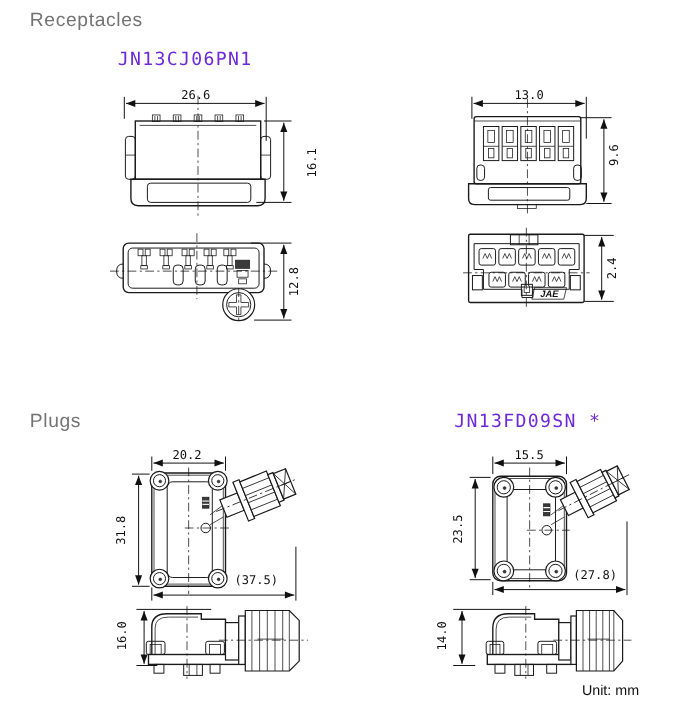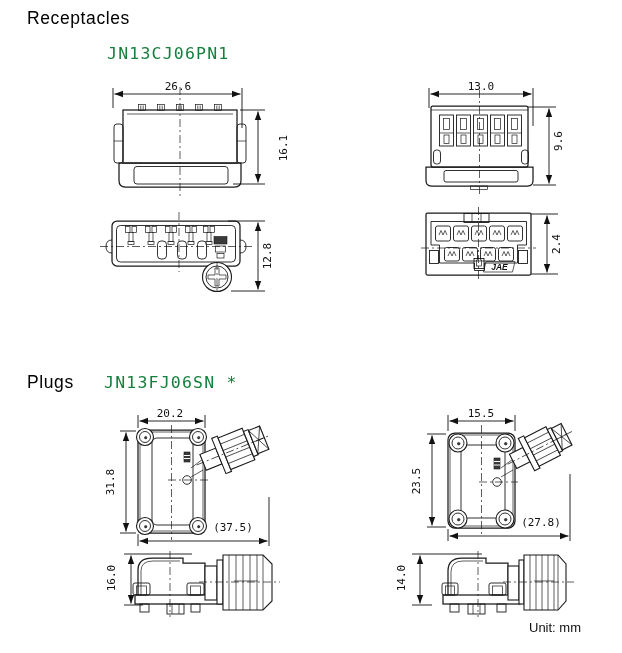--- a/index.html
+++ b/index.html
@@ -1,20 +1,20 @@
 <!DOCTYPE html>
 <html><head>
 <meta charset="utf-8">
 <style>
   html,body{margin:0;padding:0;background:#fff;}
   #page{position:relative;width:622px;height:653px;background:#fff;overflow:hidden;
         font-family:"Liberation Sans",sans-serif;color:#111;}
-  .heading{position:absolute;font-size:17.5px;letter-spacing:0.6px;color:#000000;}
+  .heading{position:absolute;font-size:17.5px;letter-spacing:0.6px;color:#737373;}
   .pn{position:absolute;font-family:"DejaVu Sans Mono",monospace;font-size:16.5px;
-      letter-spacing:1.2px;color:#15803d;}
+      letter-spacing:1.2px;color:#6d28d9;}
   .unit{position:absolute;font-size:13px;color:#111;text-align:center;}
   svg{position:absolute;overflow:visible;}
   .lw{fill:none;stroke:#1a1a1a;stroke-width:1.25;}
   .ln{fill:none;stroke:#1a1a1a;stroke-width:0.9;}
   .lt{fill:none;stroke:#1a1a1a;stroke-width:0.7;}
   .wf{fill:#ffffff;stroke:#1a1a1a;stroke-width:1.1;}
   .cl{fill:none;stroke:#1a1a1a;stroke-width:0.7;stroke-dasharray:8 3 2 3;}
   .dim{fill:none;stroke:#111;stroke-width:0.9;}
   .ext{fill:none;stroke:#111;stroke-width:0.9;}
   .dtx{font-family:"DejaVu Sans Mono",monospace;font-size:11px;fill:#111;}
@@ -24,21 +24,21 @@
 </style>
 </head>
 <body>
 
 <div id="page">
 
   <div class="heading" style="left:27px;top:8px;">Receptacles</div>
   <div class="heading" style="left:27px;top:333px;margin-top:39px;">Plugs</div>
 
   <div class="pn" style="left:107px;top:44px;">JN13CJ06PN1</div>
-  <div class="pn" style="left:104px;top:373px;">JN13FJ06SN *</div>
+  <div class="pn" style="left:413px;top:373px;">JN13FD09SN *</div>
 
   <svg style="left:85px;top:75px;" width="215" height="125" viewBox="85 75 215 125">
     <defs>
       <marker id="mA" viewBox="0 0 10 8" refX="9.3" refY="4" markerWidth="10" markerHeight="8" orient="auto-start-reverse" markerUnits="userSpaceOnUse">
         <path d="M0.8,0.8 L9.3,4 L0.8,7.2 Z" fill="#111" stroke="none"></path>
       </marker>
     </defs>
     <g>
       <g class="lt">
         <rect x="138.5" y="104.5" width="7" height="6"></rect>

